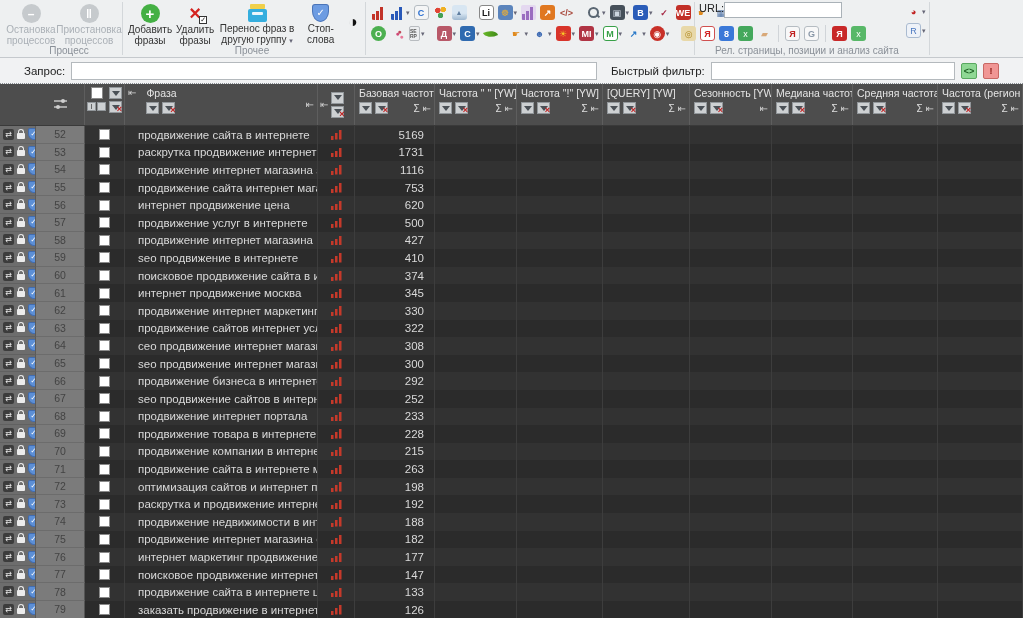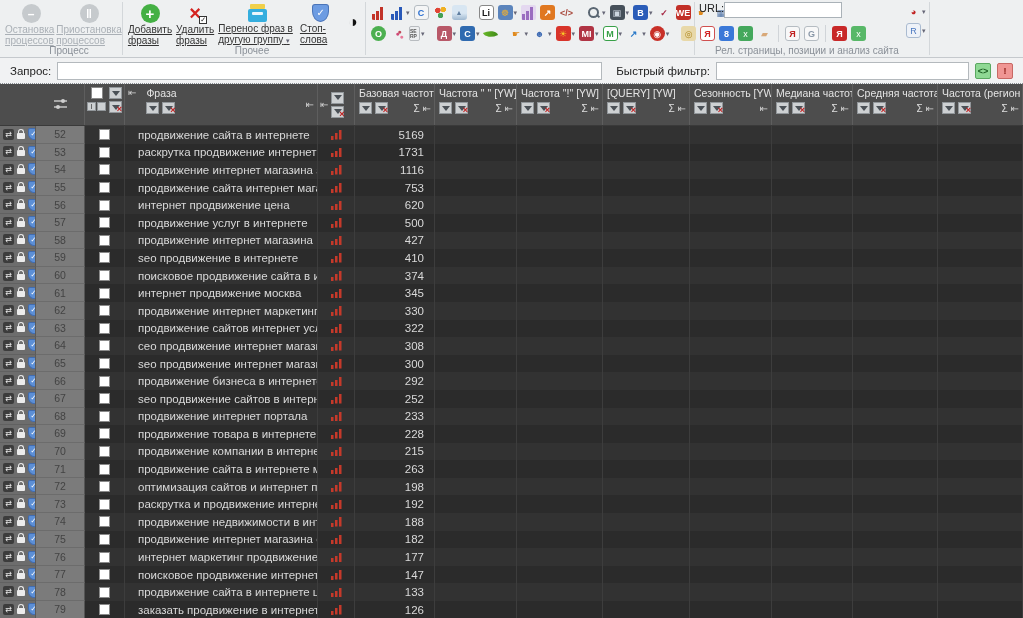--- a/index.html
+++ b/index.html
@@ -7,21 +7,21 @@
   body { font-family:"Liberation Sans", sans-serif; background:#eef0f1; font-size:11px; }
   .app { width:1023px; height:618px; display:flex; flex-direction:column; overflow:hidden; }
 
   
   .ribbon { height:58px; background:#eef0f1; border-bottom:1px solid #c5c9cd; display:flex; align-items:stretch; flex-shrink:0; }
   .rgroup { position:relative; padding:2px 4px 13px 4px; display:flex; flex-direction:column; }
   .glabel { position:absolute; bottom:1px; left:16px; right:0; text-align:center; font-size:10px; color:#8a9098; white-space:nowrap; overflow:hidden; }
   .vsep { width:1px; background:#d3d7da; margin:2px 0; }
   .rbuttons { display:flex; align-items:flex-start; gap:2px; }
   .bigbtn { display:flex; flex-direction:column; align-items:center; width:58px; padding:2px 1px; border-radius:3px; cursor:pointer; }
-  .blabel { font-size:10px; line-height:10.5px; color:#333; margin-top:2px;text-decoration:underline; }
+  .blabel { font-size:10px; line-height:10.5px; color:#333; text-align:center; margin-top:2px; }
   .bigbtn.disabled .blabel { color:#aab0b6; }
   .ci { width:19px; height:19px; border-radius:50%; display:flex; align-items:center; justify-content:center; color:#fff; font-weight:bold; font-size:12px; }
   .ci.gray { background:#c6cacd; }
   .ci.green { background:#44b044; font-size:15px; }
   .delwrap { position:relative; width:20px; height:19px; }
   .delx { color:#d42420; font-size:20px; font-weight:bold; line-height:18px; display:block; text-align:center; }
   .minicb { position:absolute; right:-2px; bottom:-1px; width:8px; height:8px; background:#fff; border:1px solid #333; font-size:7px; line-height:6px; text-align:center; color:#222; }
   .boxico { width:19px; height:13px; background:#35aede; border-radius:2px; position:relative; margin-top:5px; }
   .boxico:before { content:''; position:absolute; top:-5px; left:2px; right:2px; height:5px; background:#f0d04a; border-radius:1px; }
   .boxico:after { content:''; position:absolute; top:3px; left:4px; right:4px; height:3px; background:#eaf6fc; border-radius:1px; }
@@ -61,21 +61,21 @@
   .serp { font-size:5px; line-height:5px; font-weight:bold; white-space:normal; word-break:break-all; width:11px; background:#eceef0; border:1px solid #b8bcc0; border-radius:2px; }
   .berry { font-size:7px; text-shadow:4px 3px 0 #e87898, 2px -2px 0 #c04858; }
   .leafshape { width:13px; height:8px; background:linear-gradient(120deg,#68b828,#3f8a18); border-radius:0 100% 0 100%; transform:rotate(-25deg); }
 
   .urlrow { display:flex; height:21px; }
   .urllabel { font-size:11px; color:#222; }
   .urlinput { width:118px; height:16px; border:1px solid #aab2b8; background:#fff; font-size:11px; padding:0 3px; font-family:"Liberation Sans",sans-serif; }
   .sidecol { display:flex; flex-direction:column; justify-content:flex-start; padding:3px 2px 13px 2px; gap:2px; }
 
   
-  .querybar { height:26px; background:#f1f2f3; border-bottom:1px dotted #8a8f94; display:flex; align-items:center; padding:0 10px; gap:6px; flex-shrink:0; }
+  .querybar { height:26px; background:#f1f2f3; border-bottom:1px dotted #8a8f94; display:flex; align-items:center; padding:0 24px; gap:6px; flex-shrink:0; }
   .qlabel { font-size:11.5px; color:#222; white-space:nowrap; }
   .qinput { height:18px; border:1px solid #b4b9bd; background:#fff; font-size:11px; padding:0 4px; font-family:"Liberation Sans",sans-serif; }
   .qinput.main { width:578px; }
   .qinput.filter { width:268px; }
   .sqbtn { width:16px; height:16px; border-radius:2px; display:flex; align-items:center; justify-content:center; font-size:9px; font-weight:bold; cursor:pointer; flex-shrink:0; }
   .sqbtn.green { background:#8fd894; color:#1a5c20; border:1px solid #5aa860; }
   .sqbtn.red { background:#f09694; color:#8c1a14; border:1px solid #c86864; }
 
   
   .table { flex:1; display:flex; flex-direction:column; overflow:hidden; background:#2b2b2b; }

